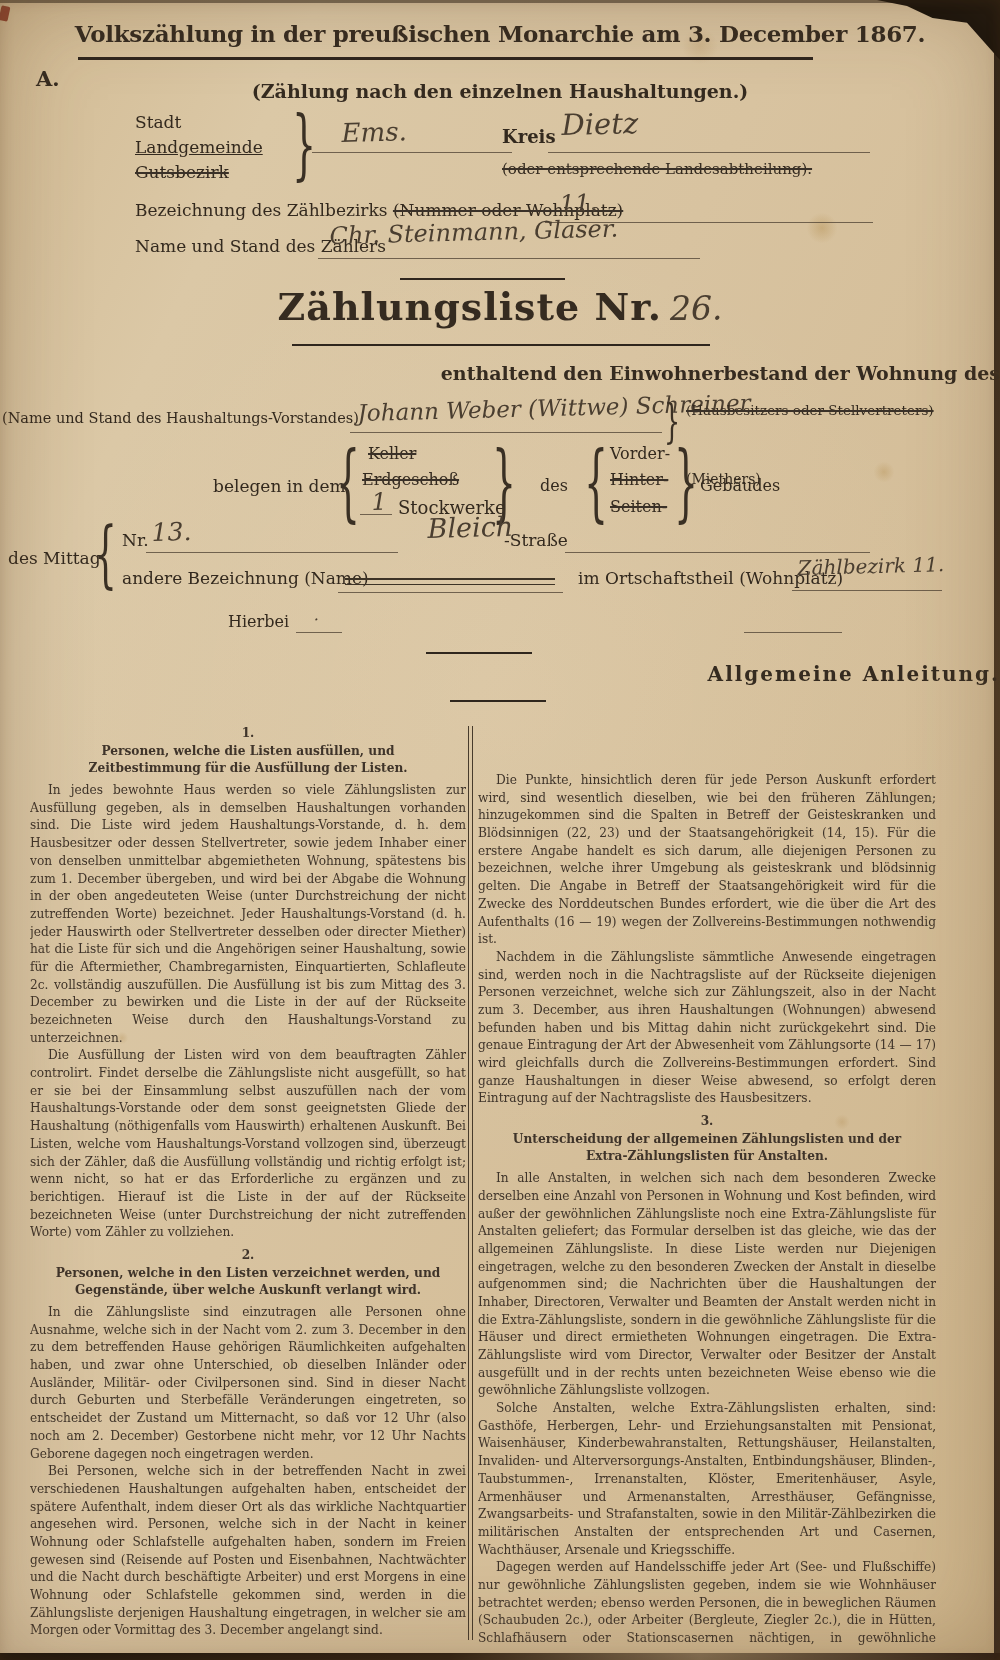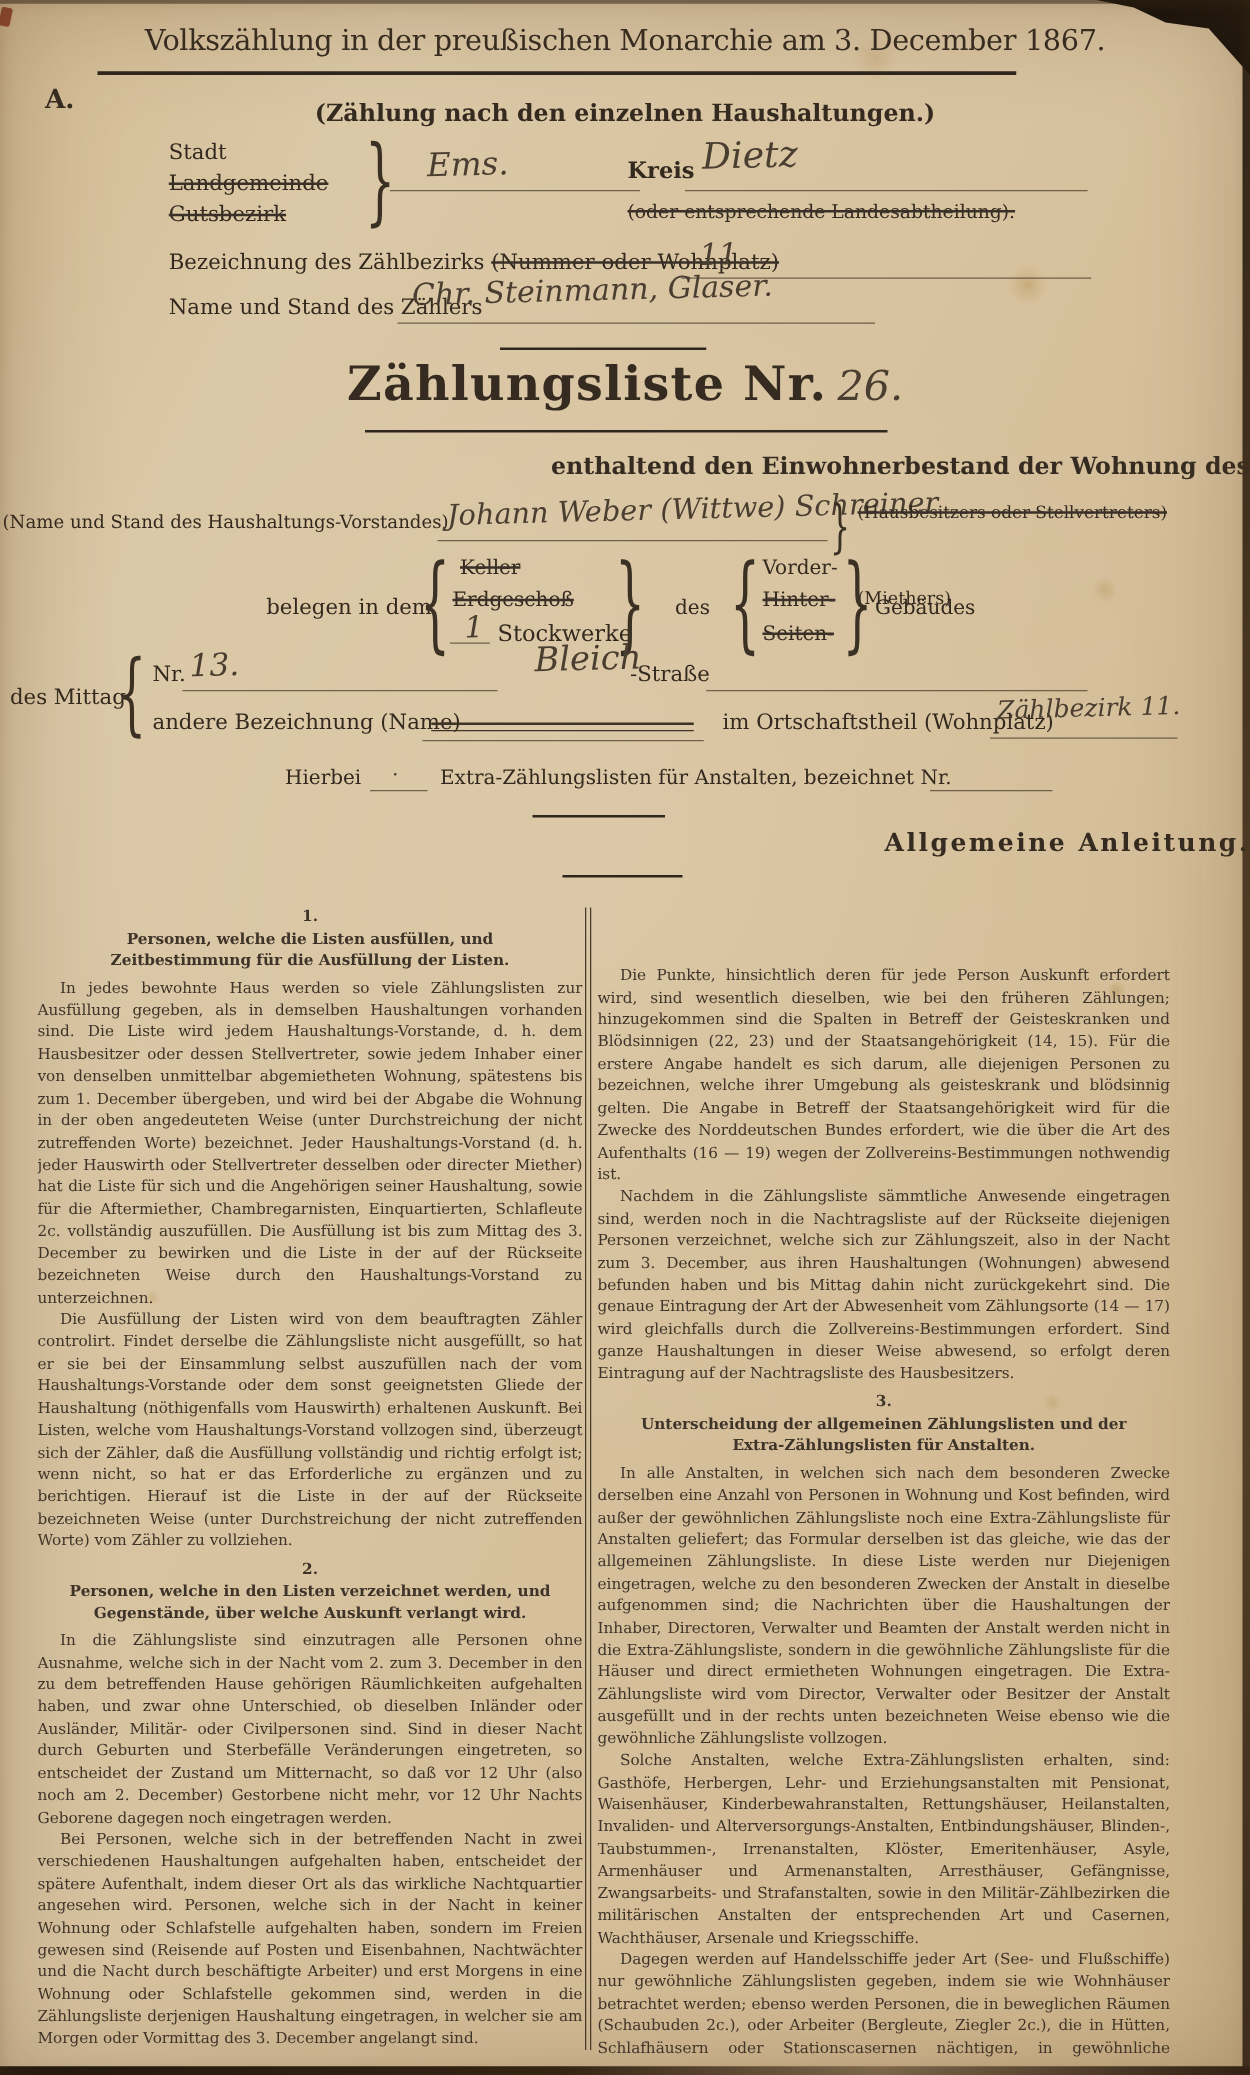--- a/index.html
+++ b/index.html
@@ -29,21 +29,21 @@
   .lbl{position:absolute;font-size:17px;white-space:nowrap;color:#33291e;}
   .b{font-weight:bold;}
   .x{text-decoration:line-through;text-decoration-thickness:2px;text-decoration-color:#3a3128;}
   .hw{position:absolute;font-family:"DejaVu Serif",serif;font-style:italic;color:#4a3e30;
     white-space:nowrap;transform:rotate(-1.5deg);transform-origin:left bottom;}
   .ln{position:absolute;height:0;border-bottom:1.5px solid rgba(70,58,44,.72);}
   .rule{position:absolute;height:2px;background:#2f261d;}
   .dbl{position:absolute;height:4px;border-top:2px solid #3d3326;border-bottom:1.5px solid #3d3326;}
   .brace{position:absolute;font-family:"DejaVu Serif",serif;color:#3a3024;line-height:1;
     transform-origin:left top;}
-  .title{position:absolute;top:20px;width:100%;text-align:center;font-weight:normal;
+  .title{position:absolute;top:20px;width:100%;text-align:center;font-weight:bold;
     font-size:23px;letter-spacing:-0.3px;}
   .letter-a{position:absolute;top:66px;left:36px;font-size:21px;font-weight:bold;}
   .subtitle{position:absolute;top:80px;width:100%;text-align:center;font-weight:bold;font-size:19px;}
   .big-row{position:absolute;top:284px;width:100%;text-align:center;}
   .big{font-size:38px;font-weight:bold;letter-spacing:1px;}
   .hw-inline{font-style:italic;font-size:33px;color:#4a3e30;margin-left:8px;}
   .center-b{position:absolute;width:100%;text-align:right;font-weight:bold;}
 
   .col{position:absolute;font-size:12.2px;line-height:1.45;text-align:justify;color:#3f342a;overflow:hidden;}
   .para{margin:0;text-indent:18px;}
@@ -62,21 +62,21 @@
   <div class="edge-bottom"></div>
   <div class="corner-tr"></div>
   <div class="mark-red"></div>
 
   <div class="title">Volkszählung in der preußischen Monarchie am 3. December 1867.</div>
   <div class="rule" style="left:78px;top:57px;width:735px;height:3px;"></div>
   <div class="letter-a">A.</div>
   <div class="subtitle">(Zählung nach den einzelnen Haushaltungen.)</div>
 
   <div class="lbl" style="left:135px;top:112px;">Stadt</div>
-  <div class="lbl x" style="left:135px;top:137px;">Landgemeinde</div>
+  <div class="lbl x" style="left:135px;top:137px;text-decoration:underline;">Landgemeinde</div>
   <div class="lbl x" style="left:135px;top:162px;">Gutsbezirk</div>
   <div class="brace" style="left:292px;top:106px;font-size:76px;transform:scaleX(.5);">}</div>
   <div class="hw" style="left:342px;top:118px;font-size:26px;">Ems.</div>
   <div class="ln" style="left:312px;top:152px;width:200px;"></div>
   <div class="lbl b" style="left:502px;top:126px;font-size:18px;">Kreis</div>
   <div class="hw" style="left:562px;top:108px;font-size:29px;">Dietz</div>
   <div class="ln" style="left:548px;top:152px;width:322px;"></div>
   <div class="lbl x" style="left:502px;top:160px;font-size:15px;">(oder entsprechende Landesabtheilung).</div>
 
   <div class="lbl" style="left:135px;top:200px;"><span>Bezeichnung des Zählbezirks</span> <span class="x">(Nummer oder Wohnplatz)</span></div>
@@ -128,21 +128,20 @@
   <div class="lbl" style="left:122px;top:568px;">andere Bezeichnung (Name)</div>
   <div class="dbl" style="left:345px;top:578px;width:210px;"></div>
   <div class="ln" style="left:338px;top:592px;width:225px;"></div>
   <div class="lbl" style="left:578px;top:568px;">im Ortschaftstheil (Wohnplatz)</div>
   <div class="hw" style="left:798px;top:556px;font-size:20px;">Zählbezirk 11.</div>
   <div class="ln" style="left:792px;top:590px;width:150px;"></div>
 
   <div class="lbl" style="left:228px;top:612px;font-size:16px;">Hierbei</div>
   <div class="hw" style="left:314px;top:610px;font-size:16px;">·</div>
   <div class="ln" style="left:296px;top:632px;width:46px;"></div>
-  <div class="lbl" style="left:352px;top:612px;font-size:16px;">Extra-Zählungslisten für Anstalten, bezeichnet Nr.</div>
   <div class="ln" style="left:744px;top:632px;width:98px;"></div>
   <div class="rule" style="left:426px;top:652px;width:106px;"></div>
 
   <div class="center-b" style="top:662px;font-size:20px;letter-spacing:2px;">Allgemeine Anleitung.</div>
   <div class="rule" style="left:450px;top:700px;width:96px;"></div>
 
   <div class="col" style="left:30px;top:720px;width:436px;height:930px;">
     <div class="sec-no">1.</div>
     <div class="sec-title">Personen, welche die Listen ausfüllen, und Zeitbestimmung für die Ausfüllung der Listen.</div>
     <p class="para">In jedes bewohnte Haus werden so viele Zählungslisten zur Ausfüllung gegeben, als in demselben Haushaltungen vorhanden sind. Die Liste wird jedem Haushaltungs-Vorstande, d. h. dem Hausbesitzer oder dessen Stellvertreter, sowie jedem Inhaber einer von denselben unmittelbar abgemietheten Wohnung, spätestens bis zum 1. December übergeben, und wird bei der Abgabe die Wohnung in der oben angedeuteten Weise (unter Durchstreichung der nicht zutreffenden Worte) bezeichnet. Jeder Haushaltungs-Vorstand (d. h. jeder Hauswirth oder Stellvertreter desselben oder directer Miether) hat die Liste für sich und die Angehörigen seiner Haushaltung, sowie für die Aftermiether, Chambregarnisten, Einquartierten, Schlafleute 2c. vollständig auszufüllen. Die Ausfüllung ist bis zum Mittag des 3. December zu bewirken und die Liste in der auf der Rückseite bezeichneten Weise durch den Haushaltungs-Vorstand zu unterzeichnen.</p>

